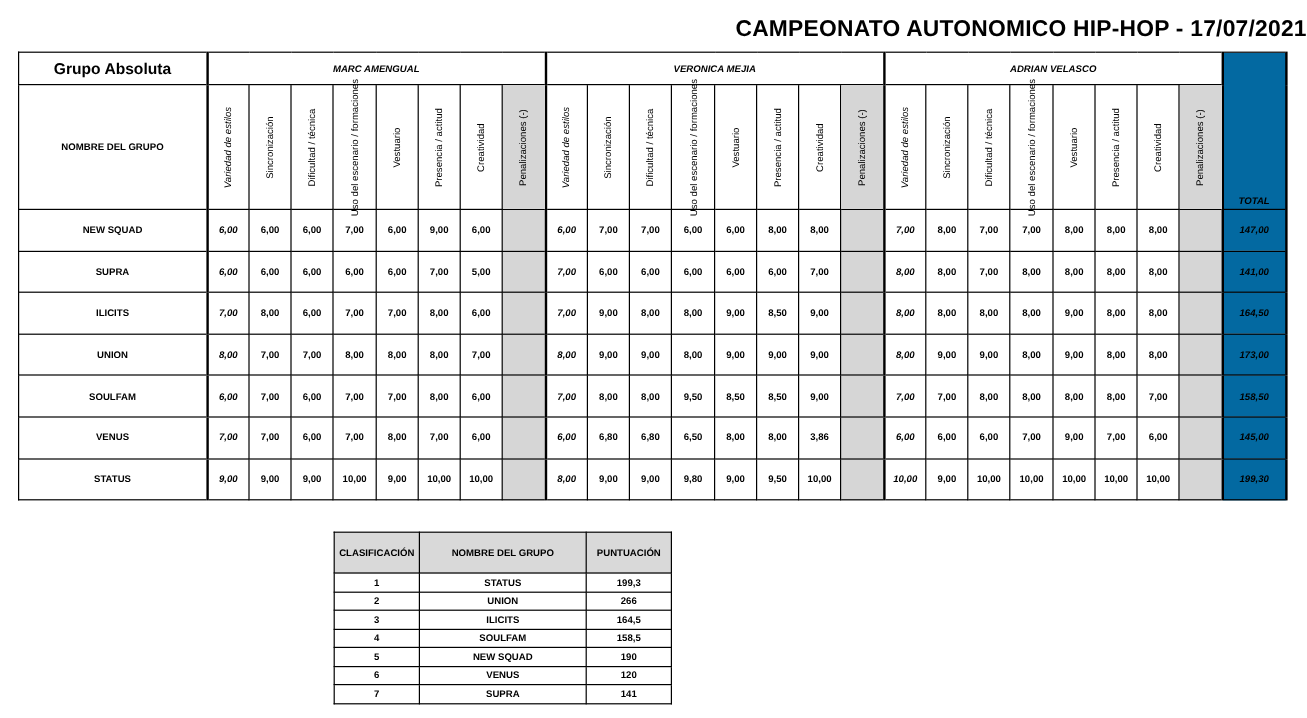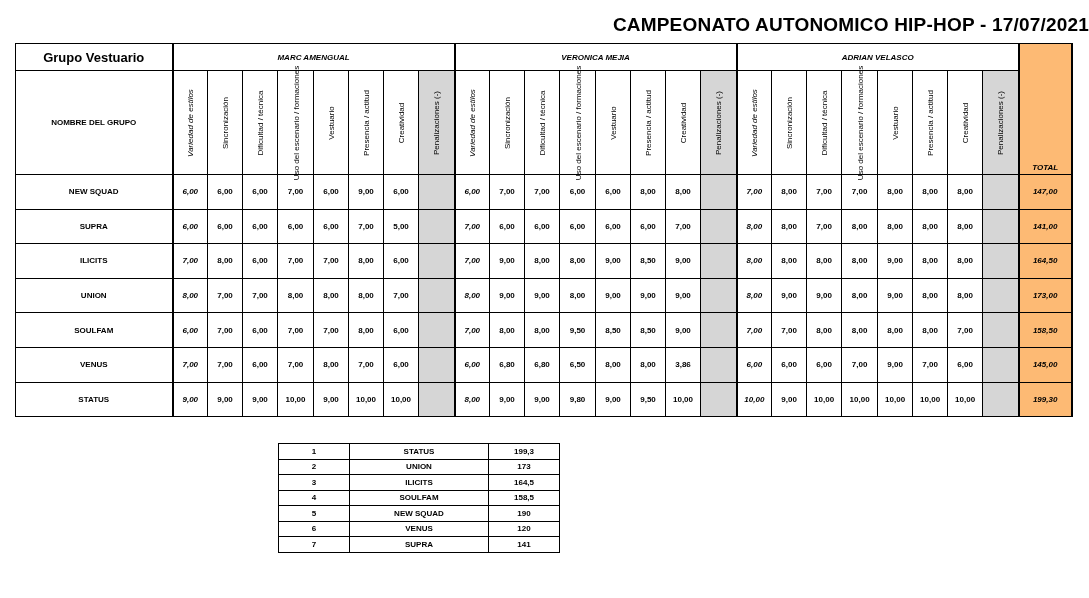--- a/index.html
+++ b/index.html
@@ -12,21 +12,21 @@
   #score-table td { border:1px solid #000; padding:0; text-align:center; vertical-align:middle;
                     font-size:8px; font-weight:bold; }
   #score-table .thickL { border-left:2px solid #000;font-style:italic; }
   #score-table .thickR { border-right:2px solid #000; }
   .group-title { font-size:13px !important; height:26px; }
   .judge-name { height:26px; }
   .vhead { height:103px; position:relative; font-weight:normal !important; }
   .vtext { position:absolute; left:50%; top:50%; transform:translate(-50%,-50%) rotate(-90deg);
            white-space:nowrap; font-size:8px; font-weight:normal; line-height:9px; text-align:center; }
   .pen { background:#d6d6d6; }
-  .total { background:#fdba74; }
+  .total { background:#0369a1; }
   .total-head { vertical-align:bottom !important; padding-bottom:2px !important; }
   .datarow td { height:33.6px; }
   .name-cell { font-size:8px; }
   #rank-table { position:absolute; left:278px; top:443px; width:281px; }
   #rank-table td { border:1px solid #000; text-align:center; font-size:8px; font-weight:bold; padding:0; }
   #rank-table .rh td { background:#d9d9d9; height:33px; }
   #rank-table .rr td { height:14.5px; }
 </style>
 </head>
 <body>
@@ -57,21 +57,21 @@
       <col style="width:35px">
       <col style="width:36px">
       <col style="width:35px">
       <col style="width:35px">
       <col style="width:35px">
       <col style="width:36px">
     <col style="width:53px">
   </colgroup>
   <tbody id="score-body">
       <tr>
-        <td class="group-title thickR">Grupo Vestuario</td>
+        <td class="group-title thickR">Grupo Absoluta</td>
         <td colspan="8" class="judge-name thickL thickR">MARC AMENGUAL</td>
         <td colspan="8" class="judge-name thickL thickR">VERONICA MEJIA</td>
         <td colspan="8" class="judge-name thickL thickR">ADRIAN VELASCO</td>
         <td rowspan="2" class="total total-head thickL thickR">TOTAL</td>
       </tr>
       <tr>
         <td class="thickR">NOMBRE DEL GRUPO</td>
         <td class="thickL vhead">
           <span class="vtext">Variedad de estilos</span>
         </td>
@@ -344,29 +344,34 @@
     </tbody>
 </table>
 
 <table id="rank-table">
   <colgroup>
       <col style="width:71px">
       <col style="width:139px">
       <col style="width:71px">
     </colgroup>
   <tbody id="rank-body">
+      <tr class="rh">
+        <td>CLASIFICACIÓN</td>
+        <td>NOMBRE DEL GRUPO</td>
+        <td>PUNTUACIÓN</td>
+      </tr>
       <tr class="rr">
         <td>1</td>
         <td>STATUS</td>
         <td>199,3</td>
       </tr>
       <tr class="rr">
         <td>2</td>
         <td>UNION</td>
-        <td>173</td>
+        <td>266</td>
       </tr>
       <tr class="rr">
         <td>3</td>
         <td>ILICITS</td>
         <td>164,5</td>
       </tr>
       <tr class="rr">
         <td>4</td>
         <td>SOULFAM</td>
         <td>158,5</td>

